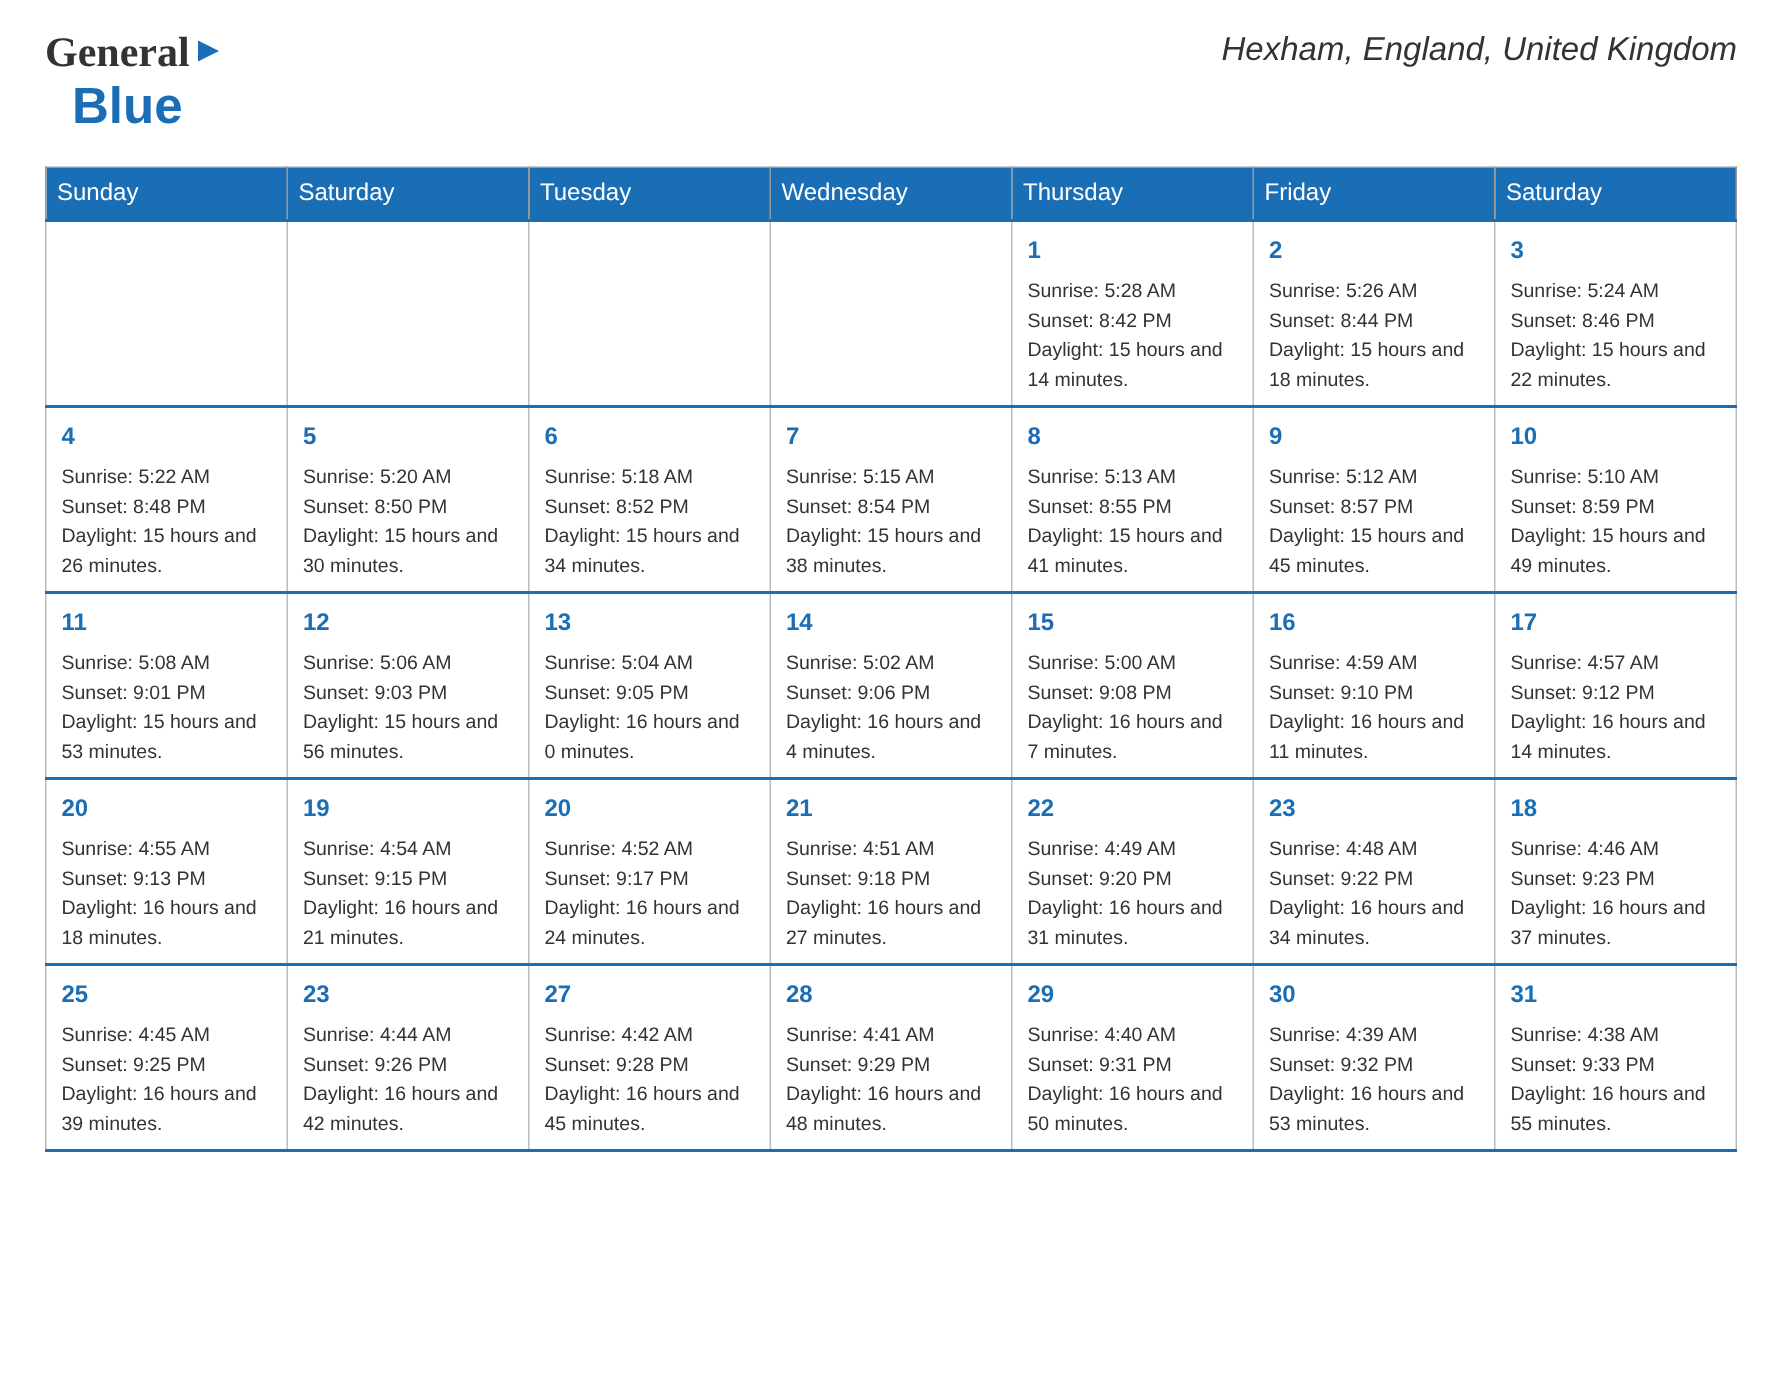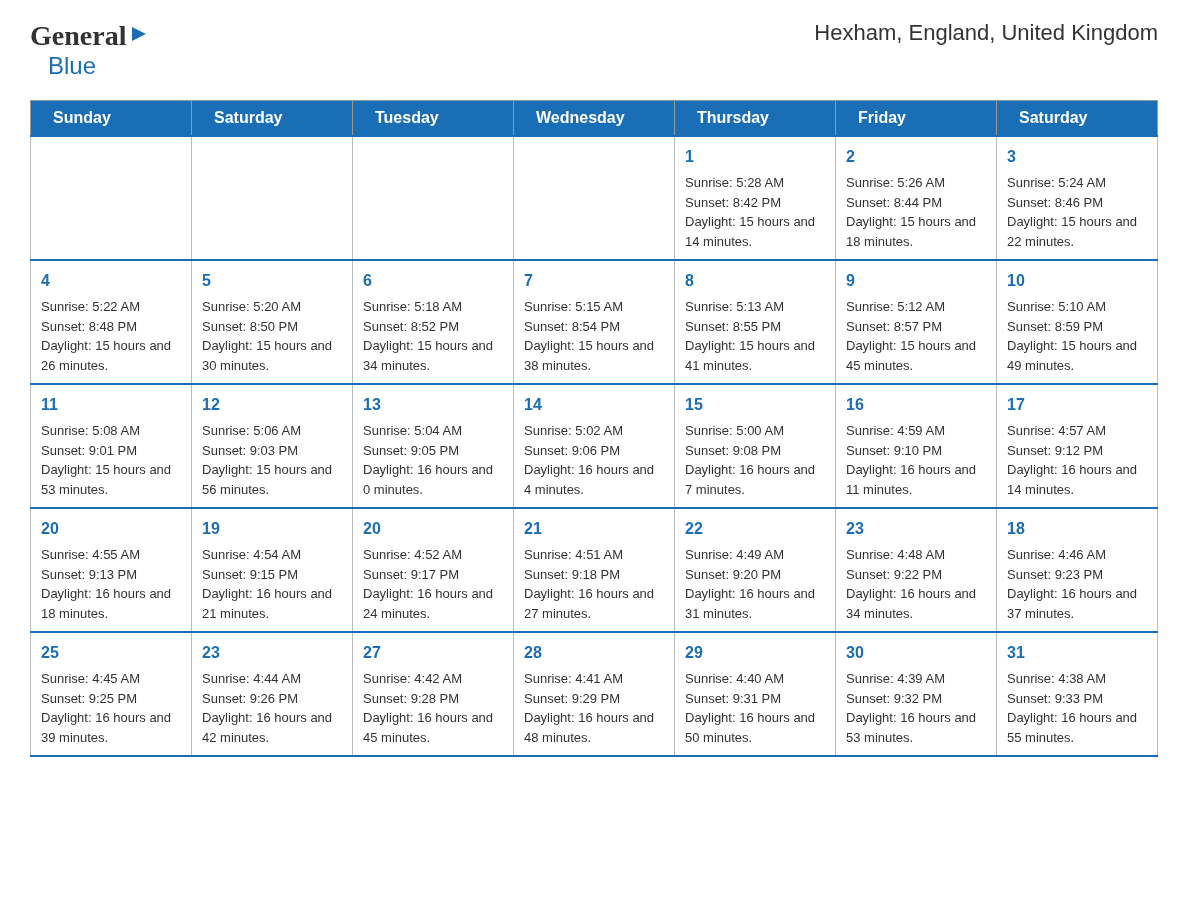--- a/index.html
+++ b/index.html
@@ -31,32 +31,33 @@
     }
     .title-block h1 {
       font-size: 52px;
       font-weight: bold;
       color: #333;
     }
     .title-block h2 {
       font-size: 22px;
       font-weight: normal;
       color: #333;
+      font-style: italic;
     }
     .calendar {
       width: 100%;
       border-collapse: collapse;
       border: 1px solid #999;
     }
     .calendar th {
       background-color: #1a6eb5;
       color: #fff;
-      padding: 8px 22px;
+      padding: 8px 7px;
       font-size: 16px;
-      font-weight: bold;
+      font-weight: normal;
       text-align: left;
       border: 1px solid #999;
     }
     .calendar td {
       vertical-align: top;
       padding: 8px 10px;
       border: 1px solid #bbb;
       width: 14.28%;
       min-height: 100px;
       font-size: 13px;
@@ -82,21 +83,21 @@
   <div class="logo">
     <div class="logo-top-row">
       <span style="font-size:28px;font-weight:bold;color:#333;font-family:Liberation Serif, serif;">General</span>
       <span style="display:inline-block;margin-left:4px;">
         <svg width="18" height="18" viewBox="0 0 18 18">
             <polygon points="2,2 16,9 2,16" fill="#1a6eb5"></polygon>
           </svg>
       </span>
     </div>
     <div>
-      <span style="font-size:24px;font-weight:normal;color:#1a6eb5;padding-left:18px;">Blue</span>
+      <span style="font-size:34px;font-weight:bold;color:#1a6eb5;padding-left:18px;">Blue</span>
     </div>
   </div>
   <div class="title-block">
     <h2>Hexham, England, United Kingdom</h2>
   </div>
 </div>
 
 <table class="calendar">
   <thead>
     <tr>

